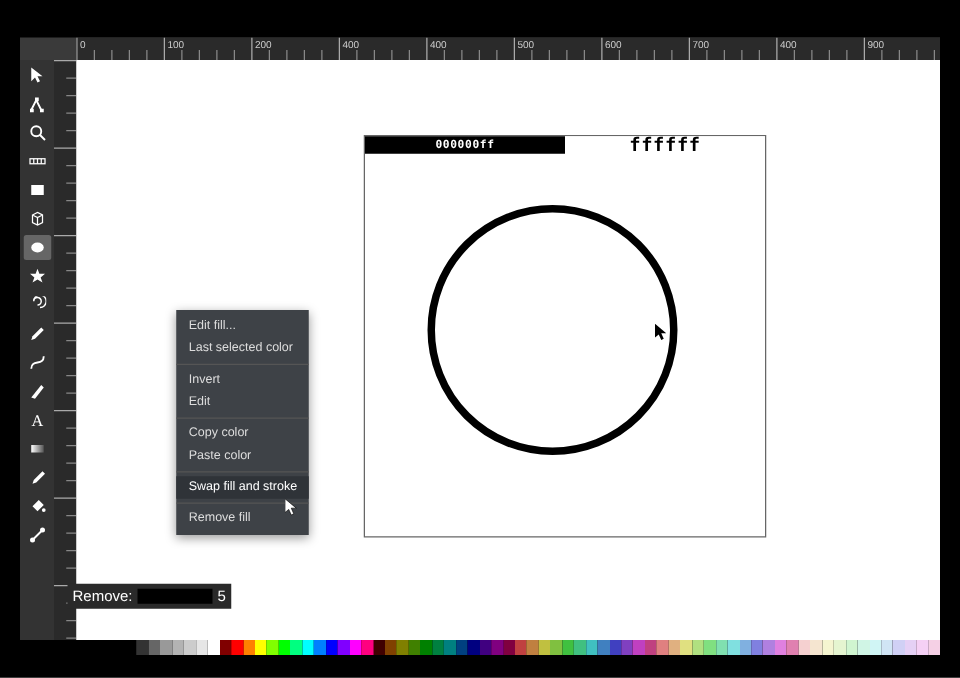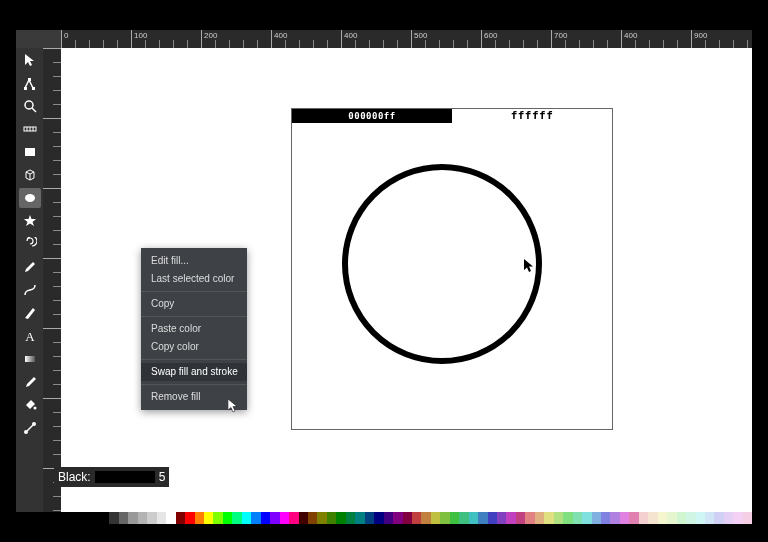--- a/index.html
+++ b/index.html
@@ -139,21 +139,21 @@
     line-height: 14px;
     font-weight: bold;
     letter-spacing: 0.5px;
   }
   .swatch-white {
     flex: 1;
     background: #fff;
     color: #000;
     text-align: center;
     font-family: monospace;
-    font-size: 11px;
+    font-size: 15px;
     line-height: 14px;
     font-weight: bold;
     letter-spacing: 0.5px;
   }
   .circle {
     position: absolute;
     left: 50px;
     top: 55px;
     width: 200px;
     height: 200px;
@@ -464,37 +464,38 @@
       <svg class="cursor" style="left:232px;top:150px" width="10" height="14" viewBox="0 0 10 14">
         <path d="M0 0 L0 11 L3 8.5 L5 13 L7 12 L5 7.5 L9 7.5 Z" fill="#000"></path>
       </svg>
     </div>
   </div>
 
   <div class="context-menu" id="context-menu">
       <div class="menu-item">Edit fill...</div>
       <div class="menu-item">Last selected color</div>
       <div class="menu-sep"></div>
-      <div class="menu-item">Copy</div>
+      <div class="menu-item">Invert</div>
+      <div class="menu-item">Edit</div>
       <div class="menu-sep"></div>
+      <div class="menu-item">Copy color</div>
       <div class="menu-item">Paste color</div>
-      <div class="menu-item">Copy color</div>
       <div class="menu-sep"></div>
       <div class="menu-item highlight">Swap fill and stroke</div>
       <div class="menu-sep"></div>
       <div class="menu-item">Remove fill</div>
     </div>
 
   <svg class="menu-cursor" style="left:212px;top:369px" width="10" height="14" viewBox="0 0 10 14">
     <path d="M0 0 L0 11 L3 8.5 L5 13 L7 12 L5 7.5 L9 7.5 Z" fill="#fff" stroke="#000" stroke-width="0.5"></path>
   </svg>
 
   <div class="status-bar">
     <div class="status-row">
-      <span>Black:</span>
+      <span>Remove:</span>
       <span class="status-swatch"></span>
       <span>5</span>
     </div>
   </div>
 
 </div>
 
 <div class="palette" id="palette">
     <div class="c" style="background: rgb(0, 0, 0);"></div>
     <div class="c" style="background: rgb(51, 51, 51);"></div>

